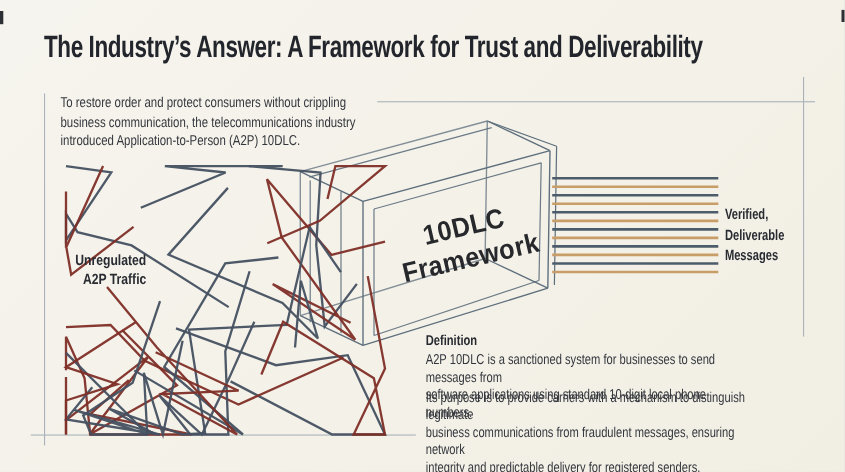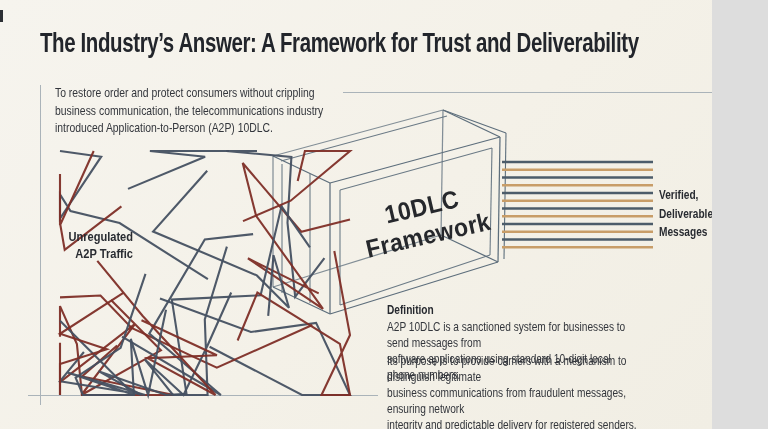--- a/index.html
+++ b/index.html
@@ -1,17 +1,17 @@
 <!DOCTYPE html>
 <html><head>
 <meta charset="utf-8">
 <style>
   html,body{margin:0;padding:0;background:#ddd;}
   .canvas{
-    position:relative;width:712px;height:429px;overflow:hidden;
+    position:relative;width:768px;height:429px;overflow:hidden;
     background:linear-gradient(135deg,#f6f4ee 0%,#f4f1e8 55%,#f1eee4 100%);
     font-family:"Liberation Sans", sans-serif;
   }
   .abs{position:absolute;}
   .preline{white-space:pre-line;}
   .title{
     left:40px;top:27px;
     font-size:28px;font-weight:bold;letter-spacing:-0.5px;color:#22252b;
     transform:scaleX(0.73);transform-origin:left top;white-space:nowrap;
   }

